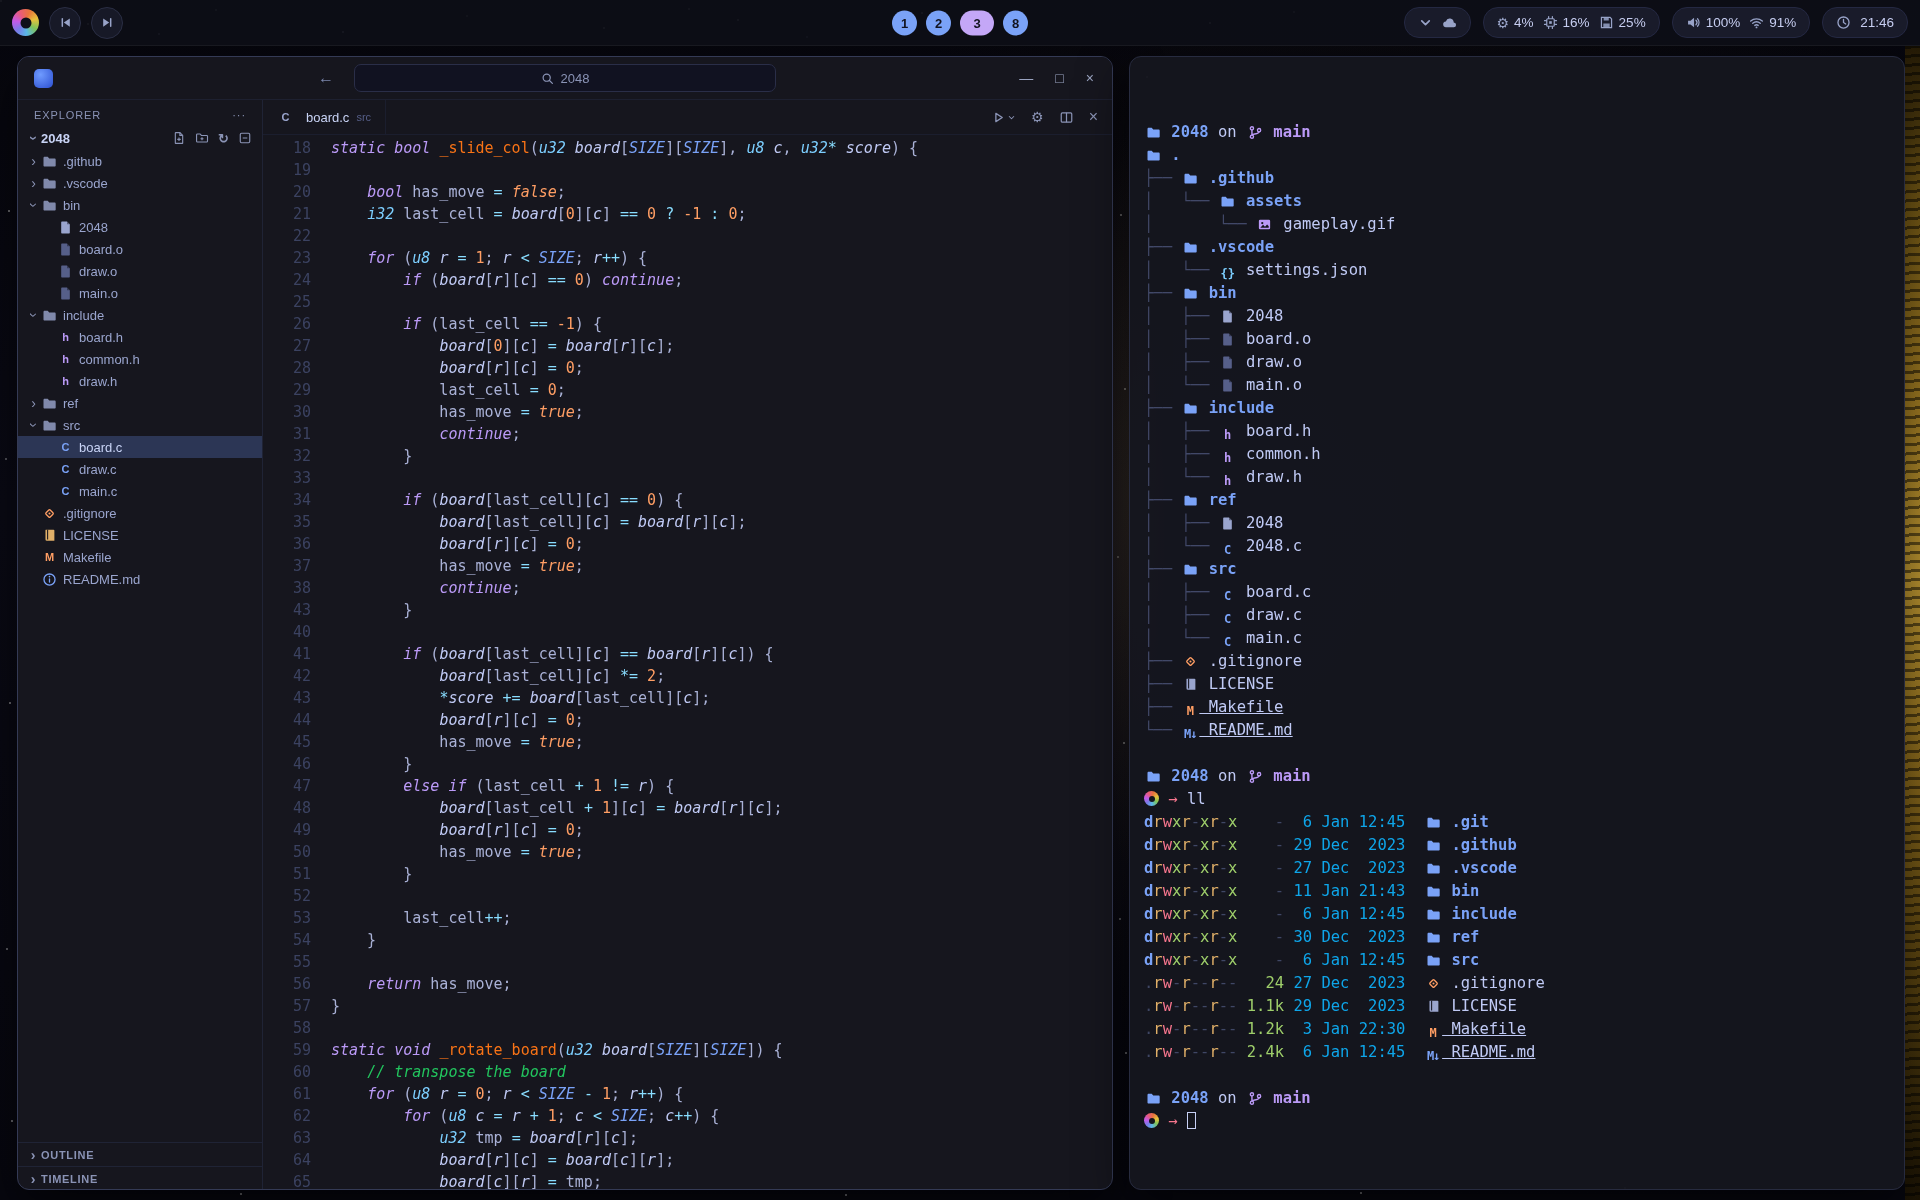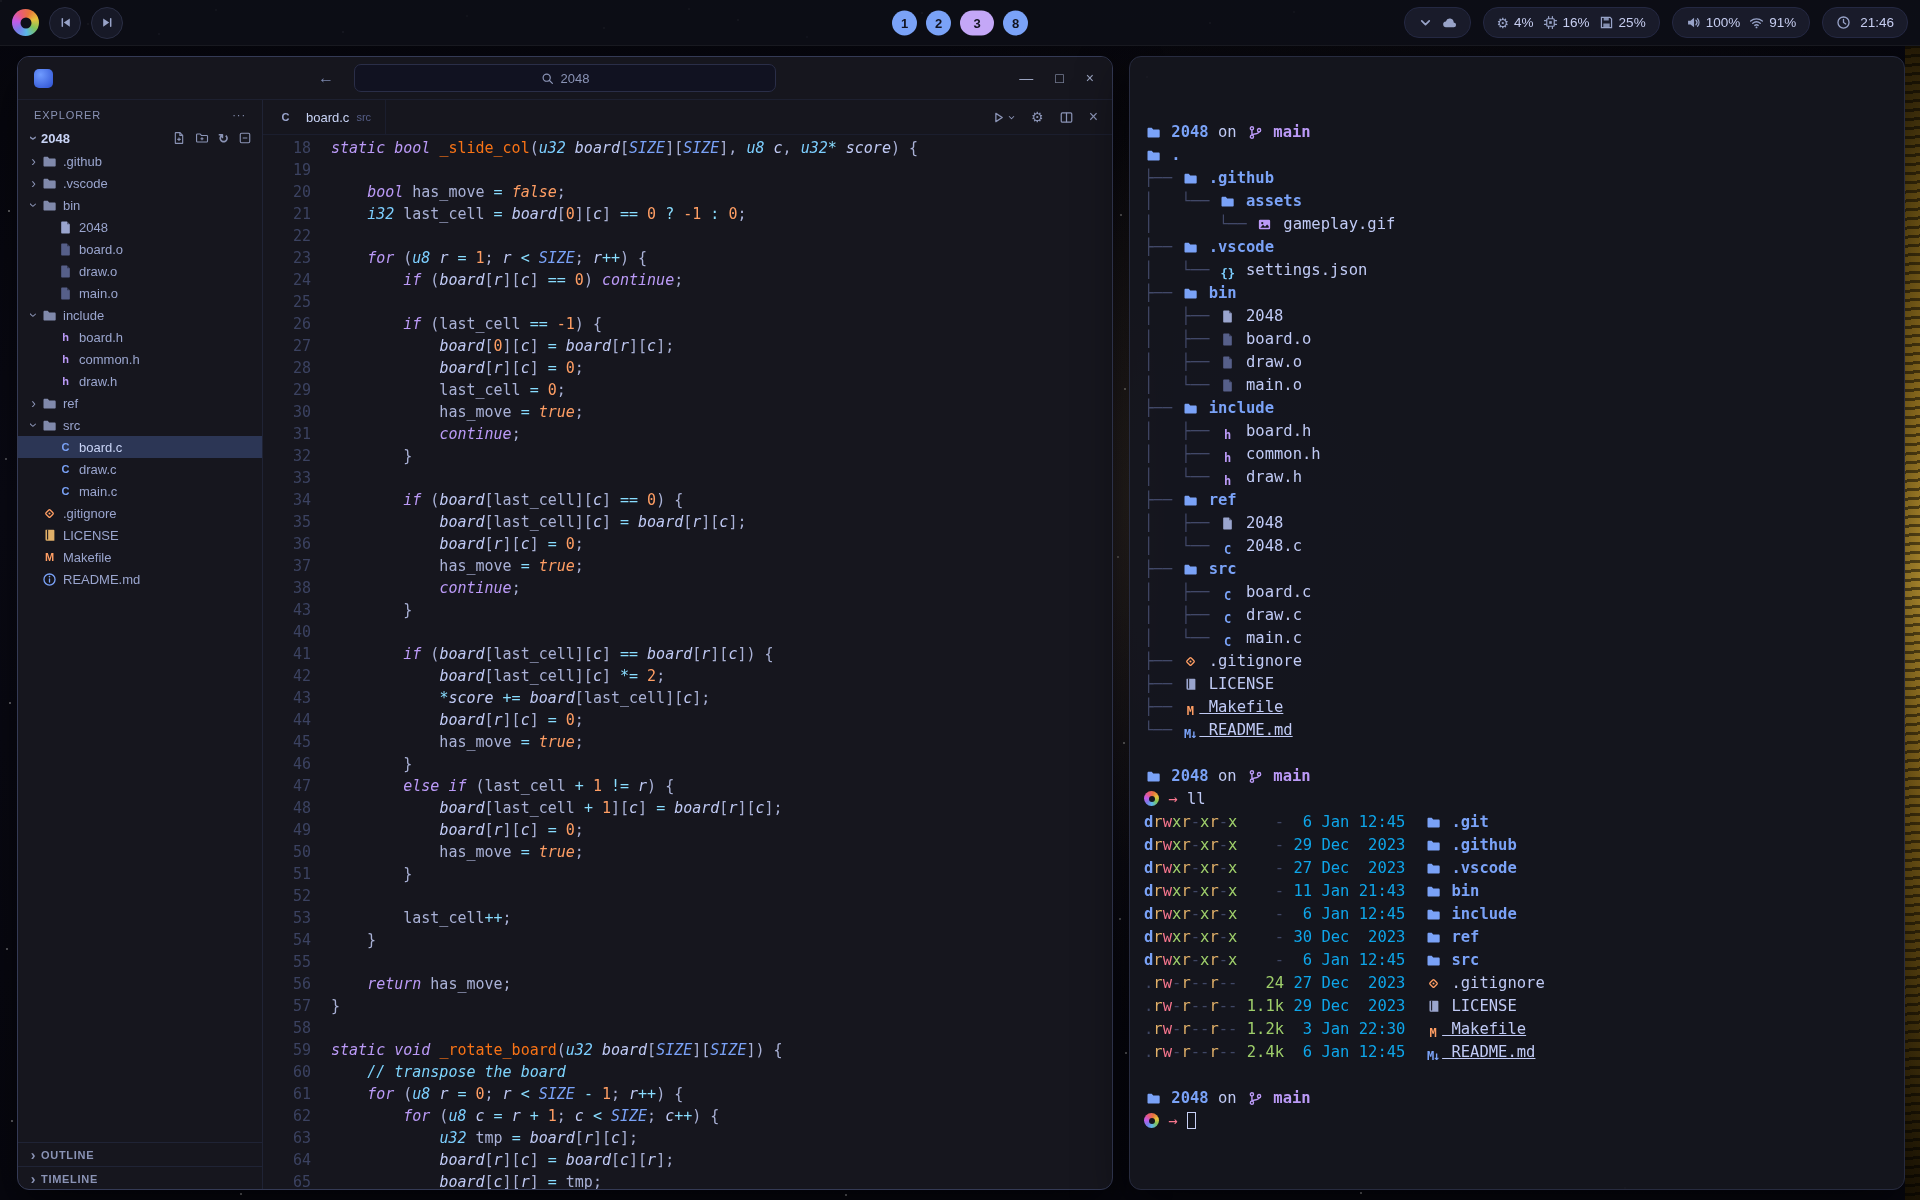--- a/index.html
+++ b/index.html
@@ -110,21 +110,21 @@
   .lc{padding-left:20px;}
   .tok-k{color:#bb9af7;font-style:italic;}
   .tok-t{color:#7dcfff;font-style:italic;}
   .tok-m{color:#7aa2f7;font-style:italic;}
   .tok-v{color:#c0caf5;font-style:italic;}
   .tok-f{color:#f97316;}
   .tok-n{color:#ff9e64;}
   .tok-b{color:#ff9e64;font-style:italic;}
   .tok-o{color:#89ddff;}
   .tok-p{color:#a9b1d6;}
-  .tok-cm{color:#7dd3fc;font-style:italic;}
+  .tok-cm{color:#22c55e;font-style:italic;}
 
   
   .term{padding:46px 14px 0 14px;white-space:pre;margin-top:18px;}
   .t-line{height:23px;}
   .t-dim{color:#414868;}
   .t-fg{color:#c0caf5;}
   .t-dir{color:#7aa2f7;font-weight:bold;}
   .t-file{color:#c0caf5;}
   .t-branch{color:#bb9af7;font-weight:bold;}
   .t-arrow{color:#f7768e;}

